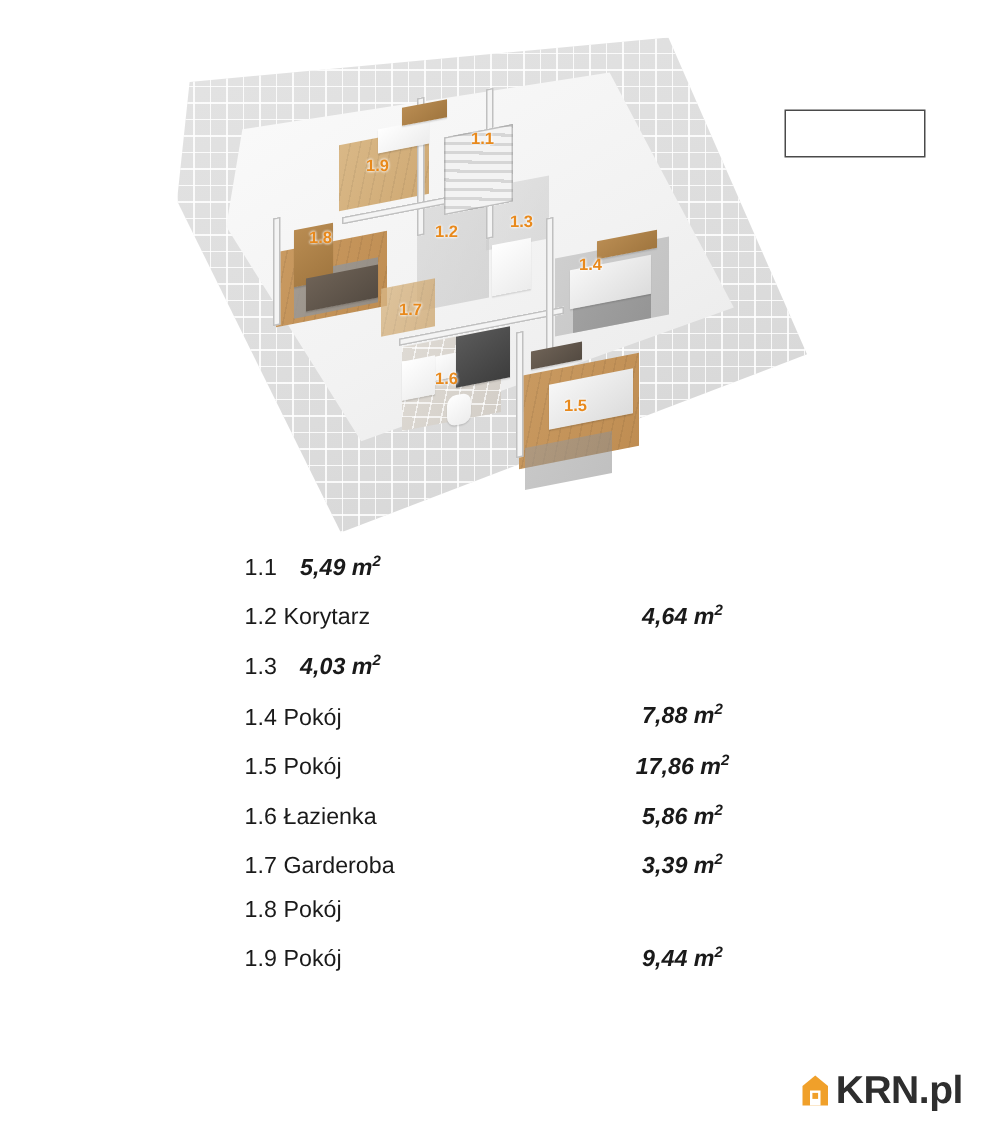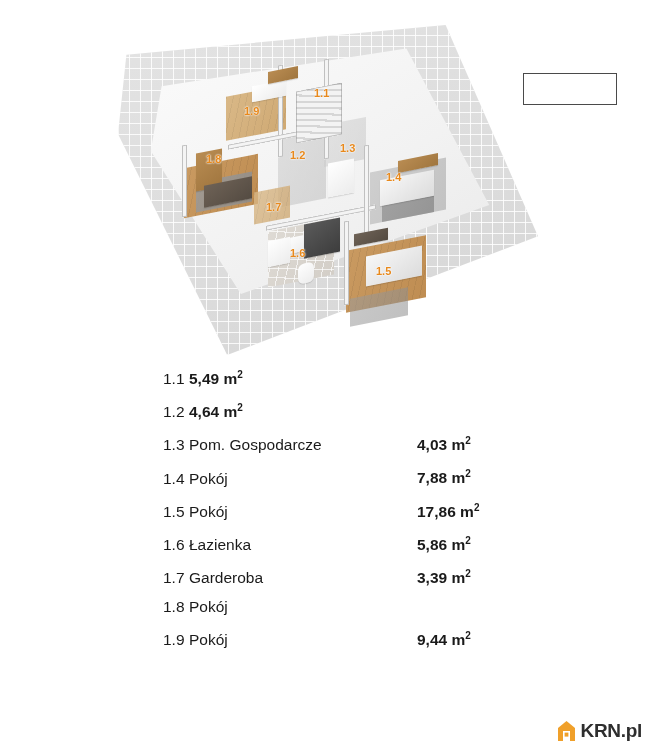--- a/index.html
+++ b/index.html
@@ -164,22 +164,23 @@
   .room-row .r-num {
     width: 26px;
     flex: 0 0 auto;
   }
   .room-row .r-name {
     flex: 1 1 auto;
   }
   .room-row .r-area {
     flex: 0 0 auto;
     font-weight: bold;
-    text-align: left;
+    text-align: center;
     min-width: 76px;
+    font-style: italic;
   }
   .sup { font-size: 10px; vertical-align: super; }
 
   .total-row {
     margin-top: 22px;
     text-align: center;
     font-size: 15.5px;
     color: #1a1a1a;
   }
   .total-row .t-value { font-weight: bold; }
@@ -193,21 +194,21 @@
     align-items: center;
     gap: 4px;
   }
   .logo-mark {
     width: 19px;
     height: 22px;
     position: relative;
   }
   .logo-mark svg { display: block; }
   .logo-text {
-    font-size: 19px;
+    font-size: 26px;
     font-weight: bold;
     color: #2e2e2e;
     letter-spacing: -0.3px;
   }
   .logo-text .tld { font-weight: bold; color: #2e2e2e; }
 </style>
 </head>
 <body>
 
 <div id="floorplan-area">
@@ -272,26 +273,26 @@
 
   <div class="rooms-list">
 
     <div class="room-row">
       <span class="r-num">1.1</span>
       <span class="r-area"><span>5,49</span> <span>m</span><span class="sup">2</span></span>
     </div>
 
     <div class="room-row">
       <span class="r-num">1.2</span>
+      <span class="r-name">Korytarz</span>
       <span class="r-area"><span>4,64</span> <span>m</span><span class="sup">2</span></span>
     </div>
 
     <div class="room-row">
       <span class="r-num">1.3</span>
-      <span class="r-name">Pom. Gospodarcze</span>
       <span class="r-area"><span>4,03</span> <span>m</span><span class="sup">2</span></span>
     </div>
 
     <div class="room-row">
       <span class="r-num">1.4</span>
       <span class="r-name">Pokój</span>
       <span class="r-area"><span>7,88</span> <span>m</span><span class="sup">2</span></span>
     </div>
 
     <div class="room-row">

